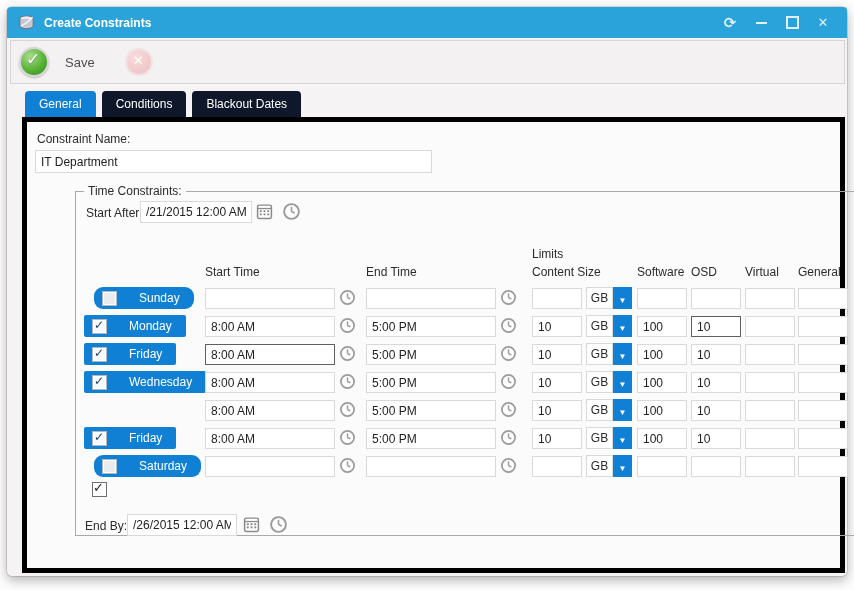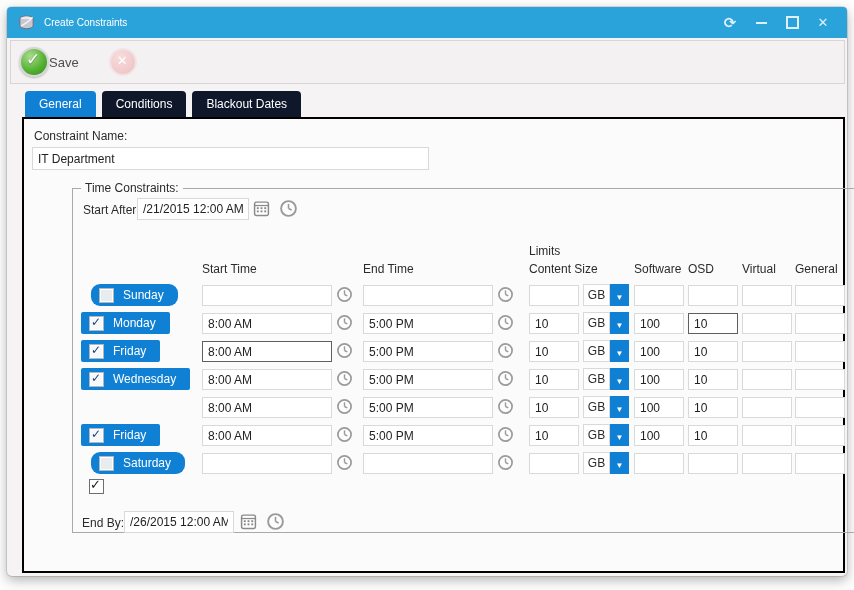--- a/index.html
+++ b/index.html
@@ -5,65 +5,65 @@
   html,body{margin:0;padding:0}
   body{width:854px;height:590px;position:relative;overflow:hidden;background:#fdfdfd;
        font-family:"Liberation Sans","DejaVu Sans",sans-serif;font-size:12px;color:#2b2b2b;}
   .abs{position:absolute;box-sizing:border-box}
 
   
   .window{left:7px;top:7px;width:840px;height:569px;background:#f5f3f4;border-radius:5px;
           box-shadow:0 4px 12px rgba(0,0,0,.30),0 0 0 1px #e3e0e2;}
   .titlebar{left:7px;top:7px;width:840px;height:31px;background:#2aa3db;border-radius:4px 4px 0 0;
             display:flex;align-items:center;padding:0 10px;}
-  .title-text{color:#fff;font-weight:normal;font-size:10px;margin-left:8px;}
+  .title-text{color:#fff;font-weight:bold;font-size:12px;margin-left:8px;}
   .win-ctrls{position:absolute;right:16px;top:0;height:31px;display:flex;align-items:center;gap:15px;}
   .ctrl{width:16px;height:16px;color:#dff0fa;display:flex;align-items:center;justify-content:center;cursor:pointer;}
   .ctrl.refresh::after{content:"⟳";font-size:15px;font-weight:bold;}
   .ctrl.min::after{content:"";width:11px;height:2px;background:#dff0fa;display:block;}
   .ctrl.max::after{content:"";width:9px;height:9px;border:2px solid #dff0fa;display:block;}
   .ctrl.close::after{content:"✕";font-size:13px;font-weight:bold;}
 
   
   .toolbar{left:10px;top:40px;width:835px;height:44px;background:#f4f1f3;border:1px solid #d9d4d7;
            display:flex;align-items:center;}
   .save-btn{display:flex;align-items:center;margin-left:8px;cursor:pointer;}
   .save-ico{width:26px;height:26px;border-radius:50%;flex:none;position:relative;
             background:radial-gradient(circle at 35% 28%,#a9dc8d,#57b335 55%,#2f8a18);
             border:2px solid #d6d6d6;box-shadow:0 1px 2px rgba(0,0,0,.25);}
   .save-ico::after{content:"✓";color:#fff;font-weight:bold;font-size:17px;position:absolute;left:5px;top:0px;
                    text-shadow:0 1px 1px rgba(0,0,0,.3);}
-  .save-label{margin-left:0;font-size:13px;color:#4f4f4f;}
+  .save-label{margin-left:16px;font-size:13px;color:#4f4f4f;}
   .cancel-ico{width:24px;height:24px;border-radius:50%;margin-left:30px;position:relative;
               background:radial-gradient(circle at 35% 28%,#f7dcdd,#eec0c3);border:2px solid #f3e3e4;}
   .cancel-ico::after{content:"✕";color:#fff;font-weight:bold;font-size:13px;position:absolute;left:6px;top:3px;}
 
   
   .tabs{left:25px;top:91px;height:26px;display:flex;gap:6px;}
   .tab{padding:0 14px;height:26px;line-height:26px;background:#0f172a;color:#fff;
        border-radius:4px 4px 0 0;cursor:pointer;white-space:nowrap;}
   .tab.active{background:#1080d5;}
 
   
-  .panel{left:22px;top:117px;width:823px;height:456px;background:#fcfbfc;border:2px solid #000000;}
+  .panel{left:22px;top:117px;width:823px;height:456px;background:#fcfbfc;border:5px solid #000000;}
 
   input[type=text]{position:absolute;box-sizing:border-box;border:1px solid #d9d9d9;background:#fff;
                    font-family:"Liberation Sans","DejaVu Sans",sans-serif;font-size:12px;color:#222;
                    padding:0 5px;margin:0;outline:none;}
   input.focused{border-color:#5f5f5f;}
   .lbl{position:absolute;white-space:nowrap;color:#2b2b2b;}
 
   .groupbox{left:24px;top:69px;width:806px;height:345px;border:1px solid #a9a9a9;margin-left:24px;}
   .legend{position:absolute;top:-8px;left:8px;background:#fcfbfc;padding:0 4px;white-space:nowrap;}
 
   .icon-btn{position:absolute;cursor:pointer;background:none;border:none;padding:0;line-height:0;}
 
   
   .grid-row{position:absolute;left:0;width:806px;height:24px;}
-  .daybtn{position:absolute;top:0;height:22px;display:inline-flex;align-items:center;gap:9px;
+  .daybtn{position:absolute;top:0;height:22px;display:inline-flex;align-items:center;gap:22px;
           background:#1080d5;color:#fff;padding:0 14px 0 8px;cursor:pointer;white-space:nowrap;}
   .daybtn.checked{left:8px;border-radius:2px;}
   .daybtn.unchecked{left:18px;border-radius:9px;}
   .day-cb{width:13px;height:13px;background:#e9ecef;border:1px solid #aeb8c2;position:relative;flex:none;
           box-shadow:inset 0 0 0 1px #fff;}
   .day-cb.on{background:#f6f8fa;}
   .day-cb.on::after{content:"✓";position:absolute;left:1px;top:-2px;font-size:12px;font-weight:bold;color:#1d3f6e;}
   .unit-box{position:absolute;left:510px;top:0;width:27px;height:22px;background:#fff;border:1px solid #d9d9d9;
             display:flex;align-items:center;justify-content:center;box-sizing:border-box;}
   .dd-btn{position:absolute;left:537px;top:0;width:19px;height:22px;background:#1080d5;border:none;cursor:pointer;padding:0;}

